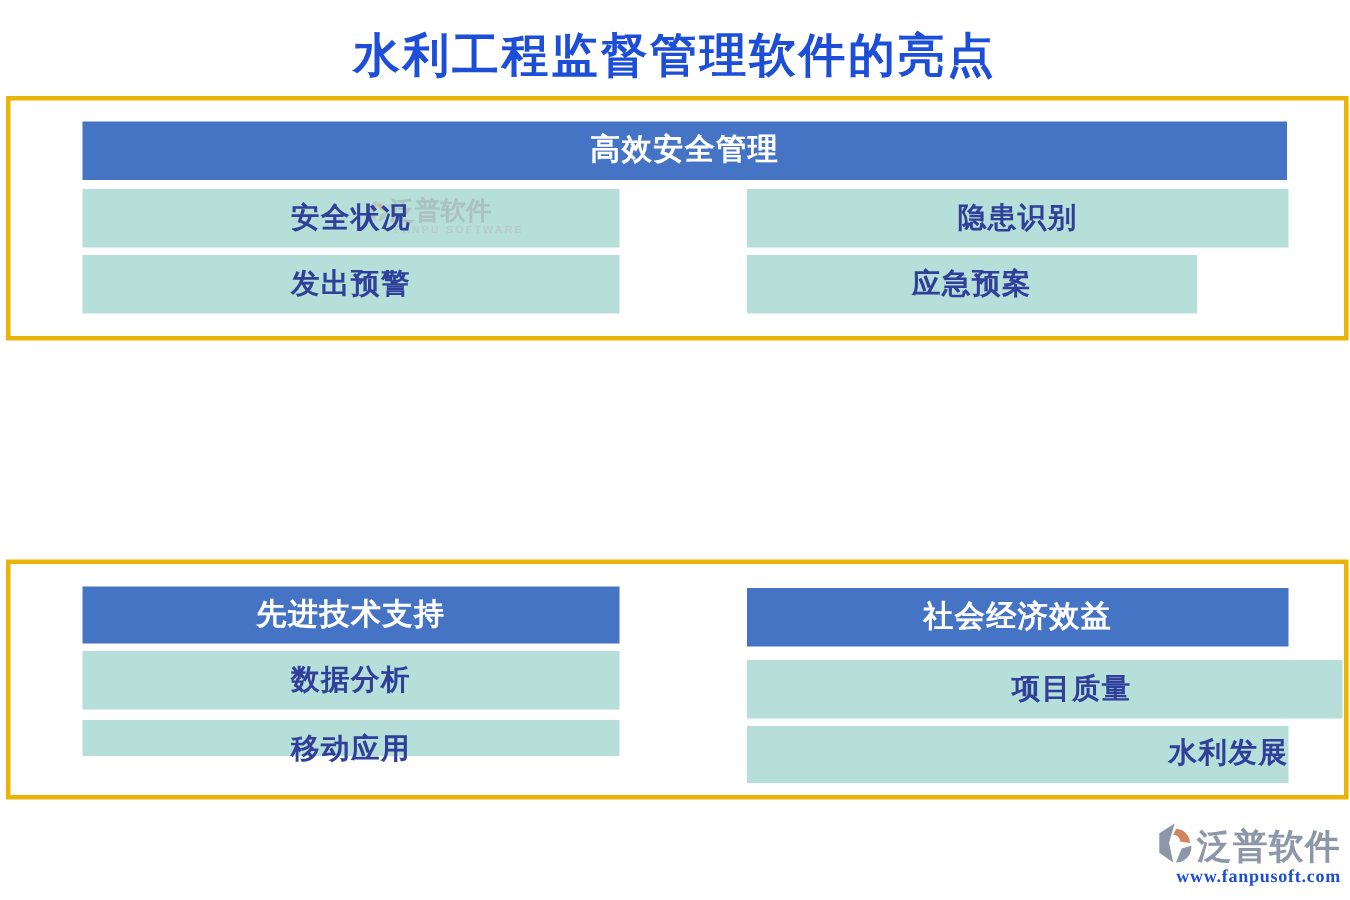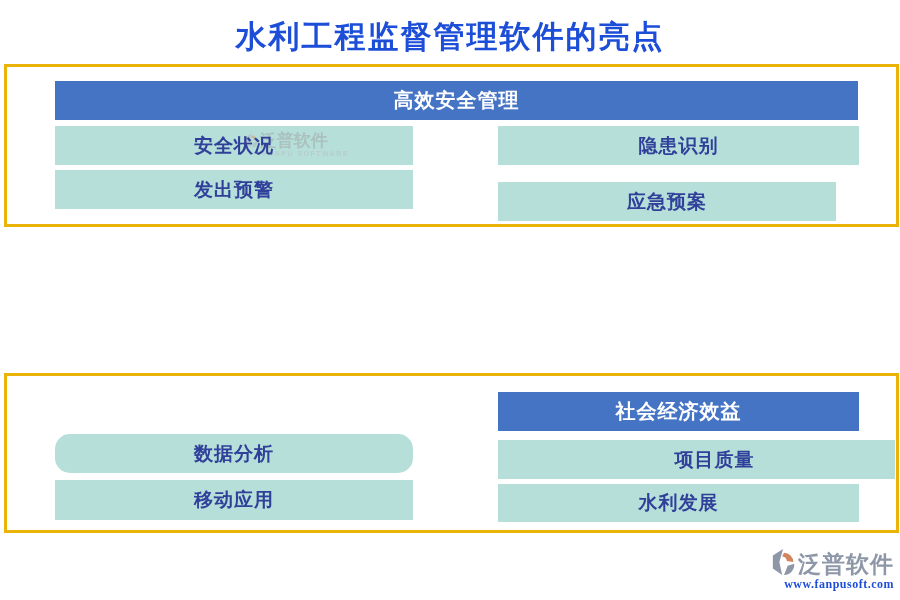--- a/index.html
+++ b/index.html
@@ -62,39 +62,40 @@
         </span>
         <div class="wm-sub">FANPU SOFTWARE</div>
       </span>
     </div>
     <div class="cell" style="left:48px;top:103px;width:358px;height:39px;line-height:39px;">
       <span class="celltext">发出预警</span>
     </div>
     <div class="cell" style="left:491px;top:59px;width:361px;height:39px;line-height:39px;">
       <span class="celltext">隐患识别</span>
     </div>
-    <div class="cell" style="left:491px;top:115px;width:338px;height:39px;line-height:39px;">
+    <div class="cell" style="left:491px;top:103px;width:300px;height:39px;line-height:39px;">
       <span class="celltext">应急预案</span>
     </div>
   </div>
 
 
   <div class="section sec3">
-    <div class="cell" style="left:48px;top:58px;width:358px;height:39px;line-height:39px;border-radius:15px;">
+    <div class="hdr" style="left:48px;top:15px;width:358px;height:38px;line-height:38px;">先进技术支持</div>
+    <div class="cell" style="left:48px;top:58px;width:358px;height:39px;line-height:39px;">
       <span class="celltext">数据分析</span>
     </div>
-    <div class="cell" style="left:48px;top:104px;width:358px;height:40px;line-height:40px;">
+    <div class="cell" style="left:48px;top:104px;width:358px;height:24px;line-height:40px;">
       <span class="celltext">移动应用</span>
     </div>
 
     <div class="hdr" style="left:491px;top:16px;width:361px;height:39px;line-height:39px;">社会经济效益</div>
     <div class="cell" style="left:491px;top:64px;width:361px;height:39px;line-height:39px;padding-left:36px;">
       <span class="celltext">项目质量</span>
     </div>
-    <div class="cell" style="left:491px;top:108px;width:361px;height:38px;line-height:38px;">
+    <div class="cell" style="left:491px;top:108px;width:361px;height:38px;line-height:38px;text-align:right;">
       <span class="celltext">水利发展</span>
     </div>
   </div>
 
   <div class="logo">
     <div class="logo-top">
       <svg width="26" height="28" viewBox="0 0 28 30">
         <path fill="#8e97a8" d="M13 1 L2 8 L2 22 L12 29 L9 15 Z"></path>
         <path fill="#d2845c" d="M14 5 a10 10 0 0 1 10 10 l-7 -1 a5 5 0 0 0 -5 -5 Z"></path>
         <path fill="#8e97a8" d="M25 17 a11 11 0 0 1 -11 12 l4 -10 Z"></path>

